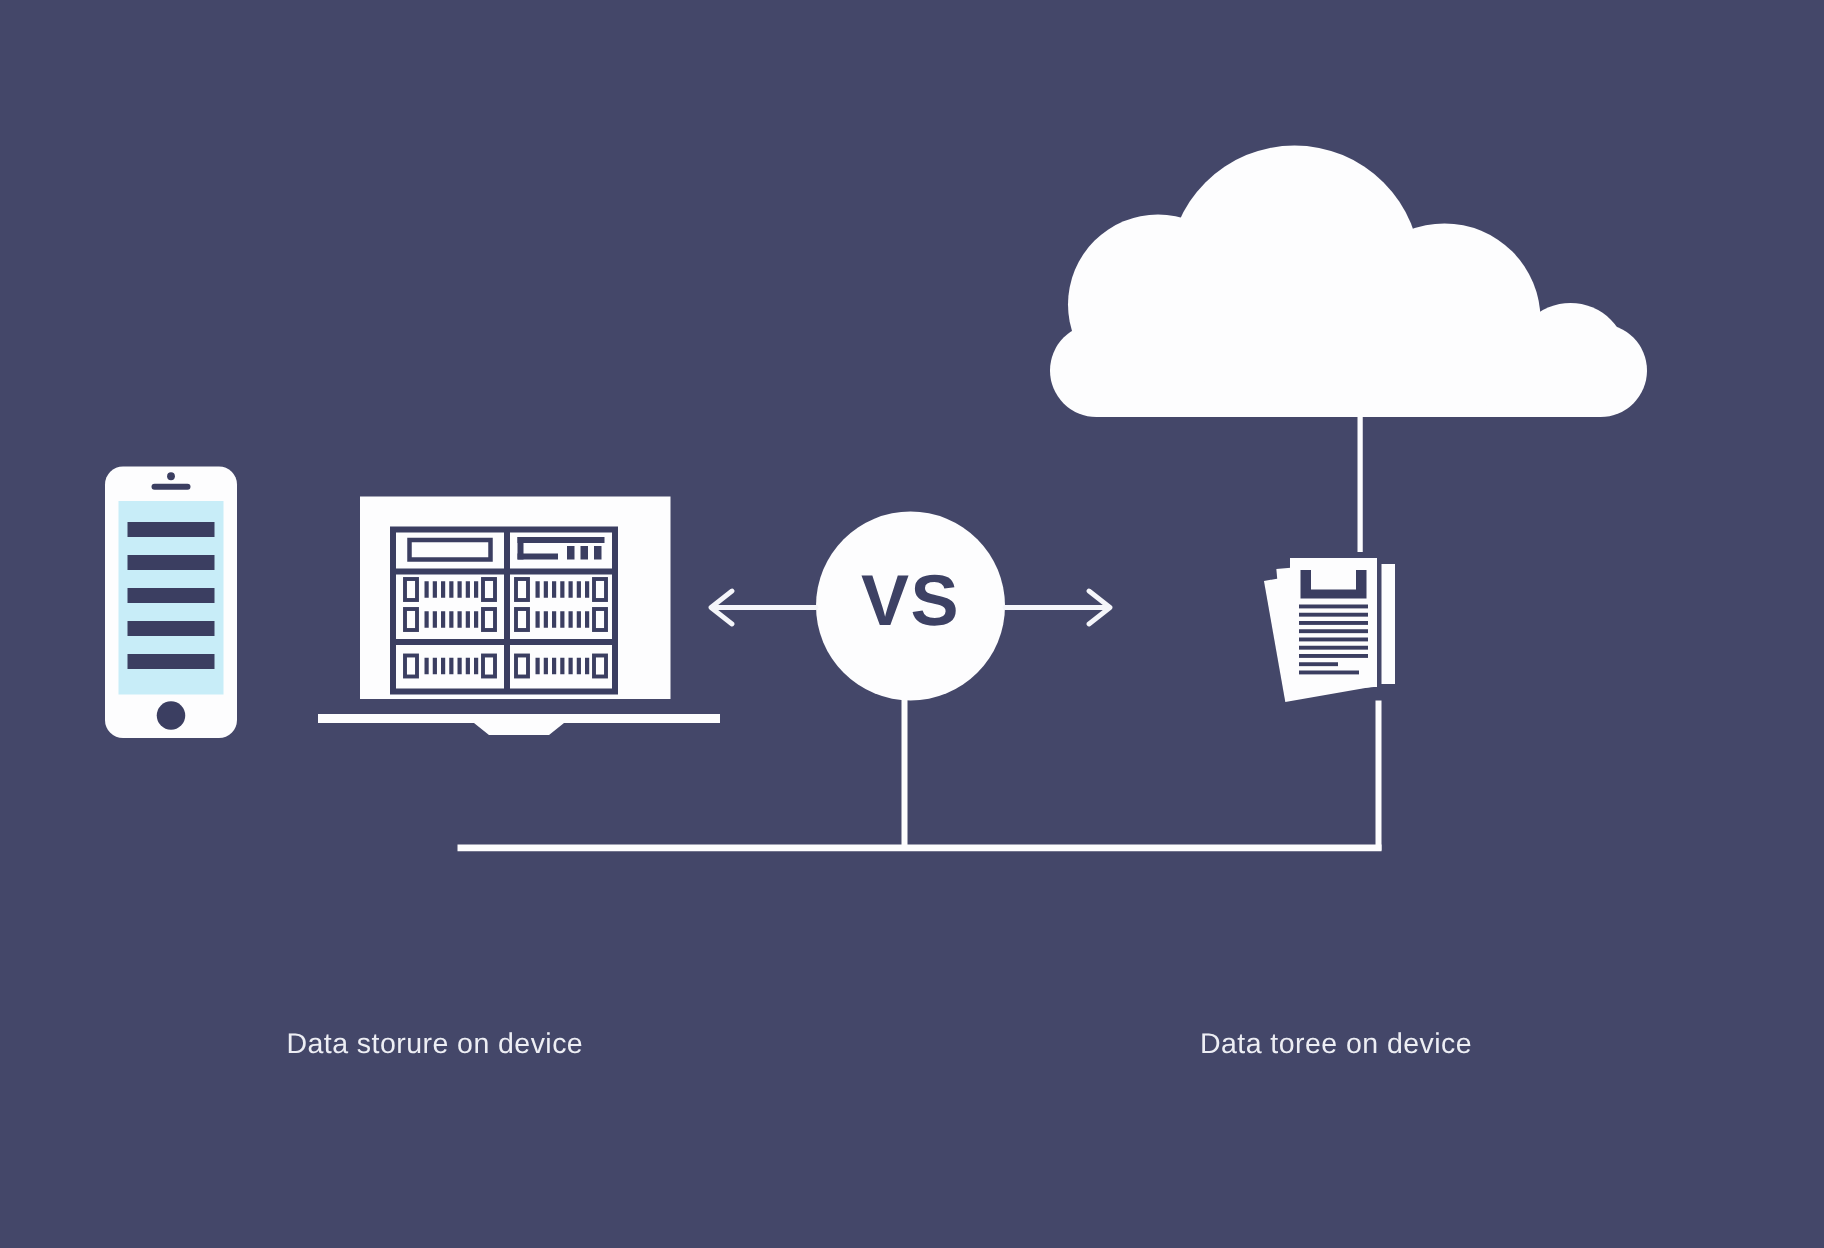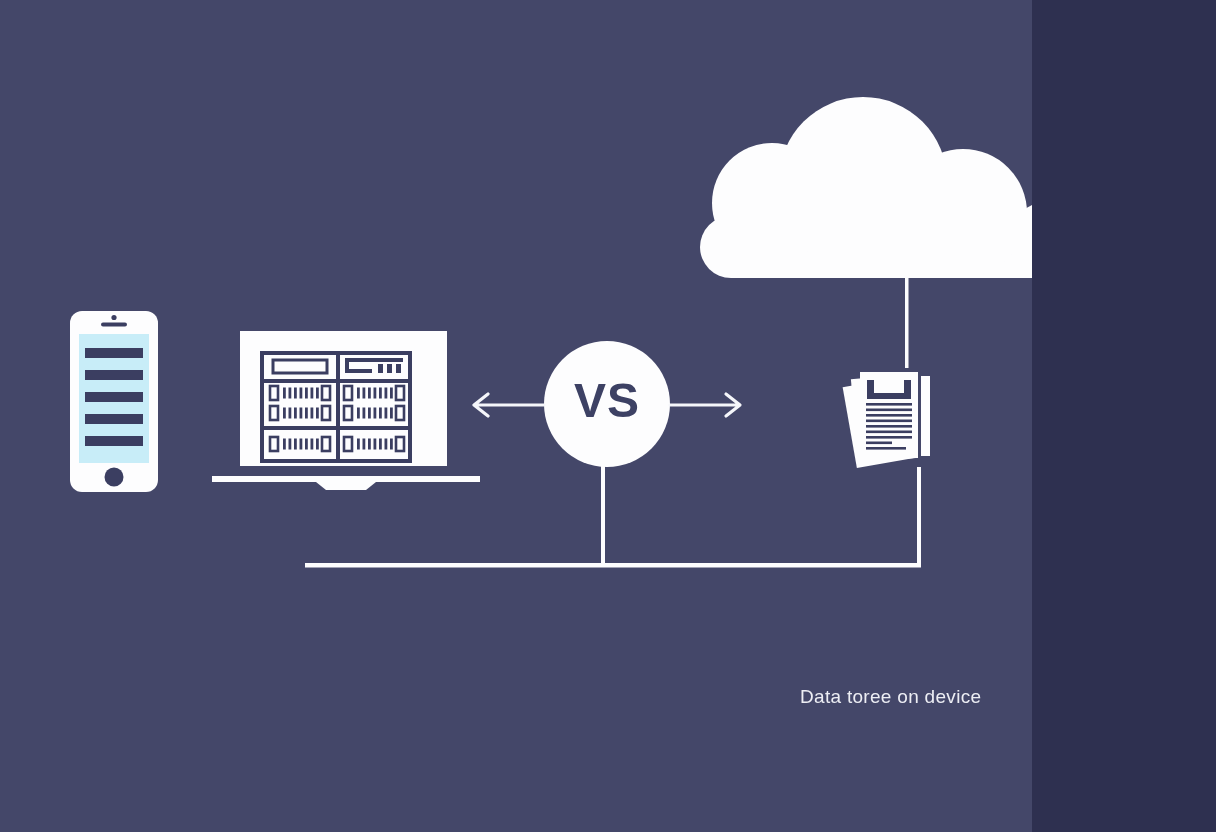--- a/index.html
+++ b/index.html
@@ -1,18 +1,18 @@
 <!DOCTYPE html>
 <html><head>
 <meta charset="utf-8">
 <style>
   html,body{margin:0;padding:0;background:#2e3050;}
   .canvas{
     position:relative;
-    width:1032px;height:832px;
+    width:1216px;height:832px;
     background:#444769;
     overflow:hidden;
     font-family:"Liberation Sans",sans-serif;
   }
   svg.scene{position:absolute;left:0;top:0;}
   .f-white{fill:#fdfdfe}
   .f-dark{fill:#3b3e61}
   .f-screen{fill:#c8edf8}
   .s-dark{stroke:#3b3e61;fill:none}
   .s-white{stroke:#f5f6fa;fill:none}
@@ -132,16 +132,17 @@
     <g class="f-white">
       <rect x="905" y="278" width="3.5" height="90"></rect>
       <rect x="601" y="466" width="4" height="99"></rect>
       <rect x="917" y="467" width="4" height="100"></rect>
       <rect x="305" y="563" width="616" height="4.5"></rect>
     </g>
   </svg>
 
   <div class="vs-label">VS</div>
 
+  <div class="caption caption-left">Data storure on device</div>
 
   <div class="caption caption-right">Data toree on device</div>
 
 </div>
 
 </body></html>

